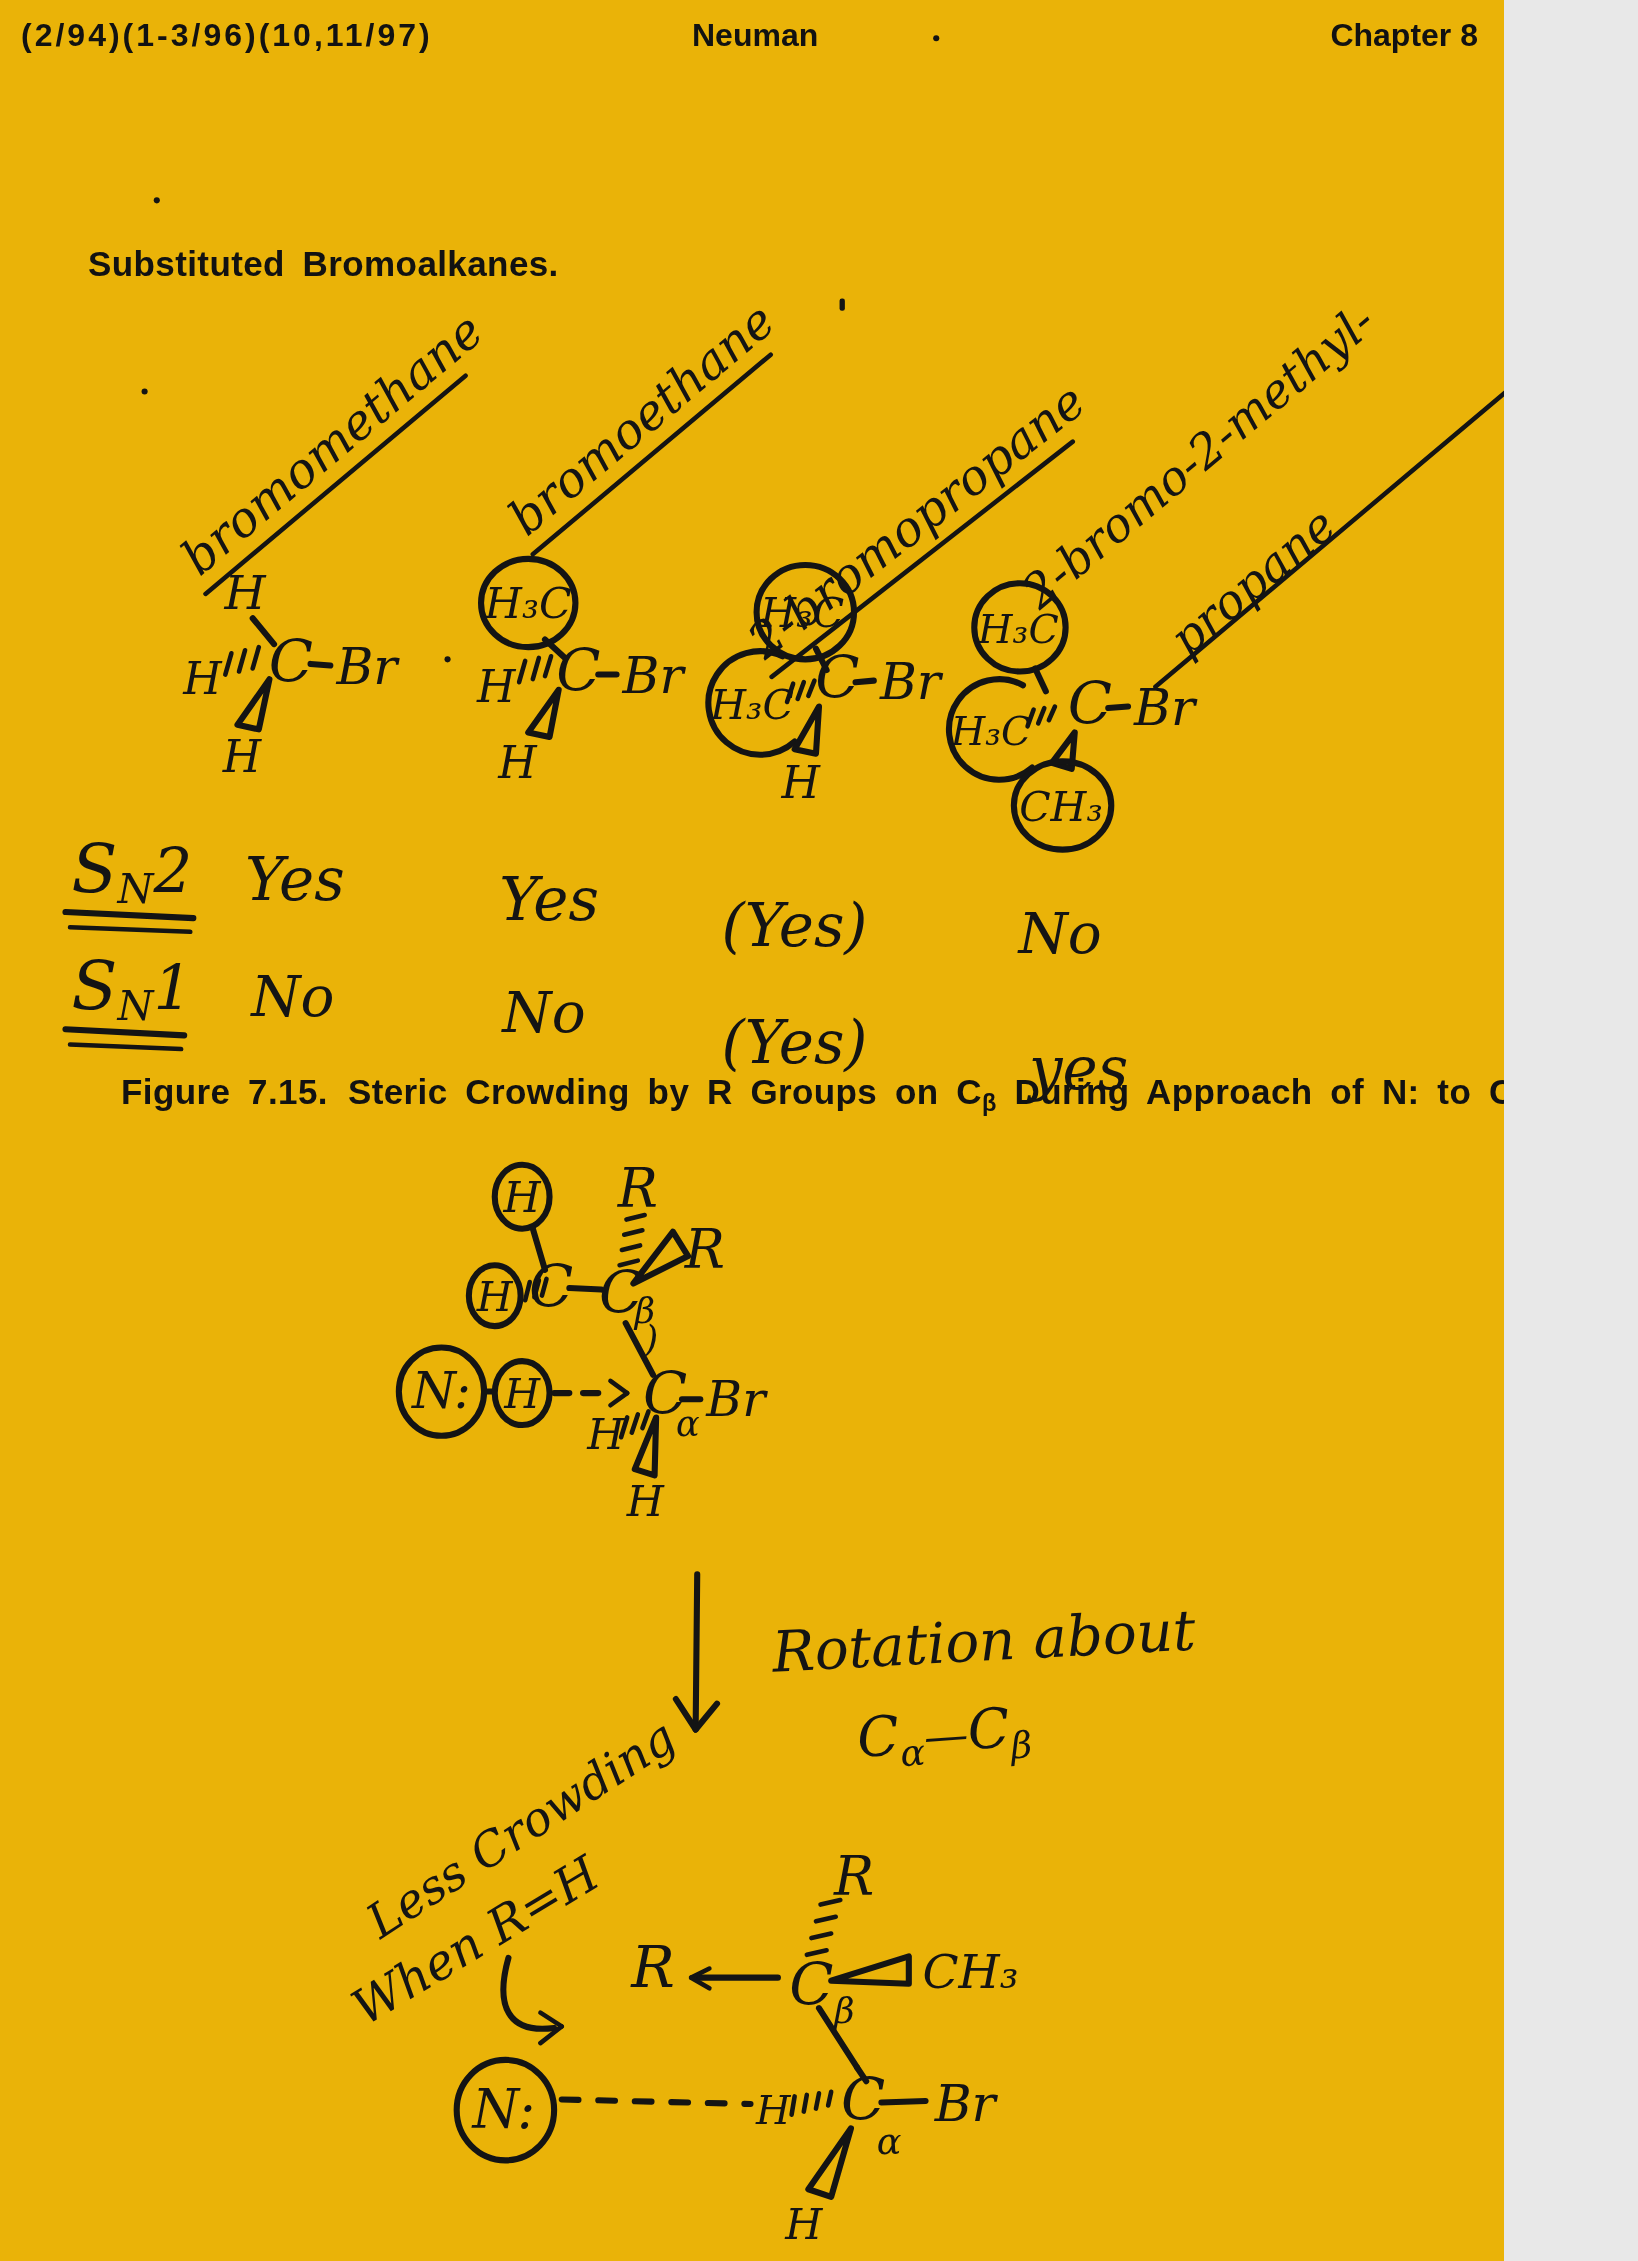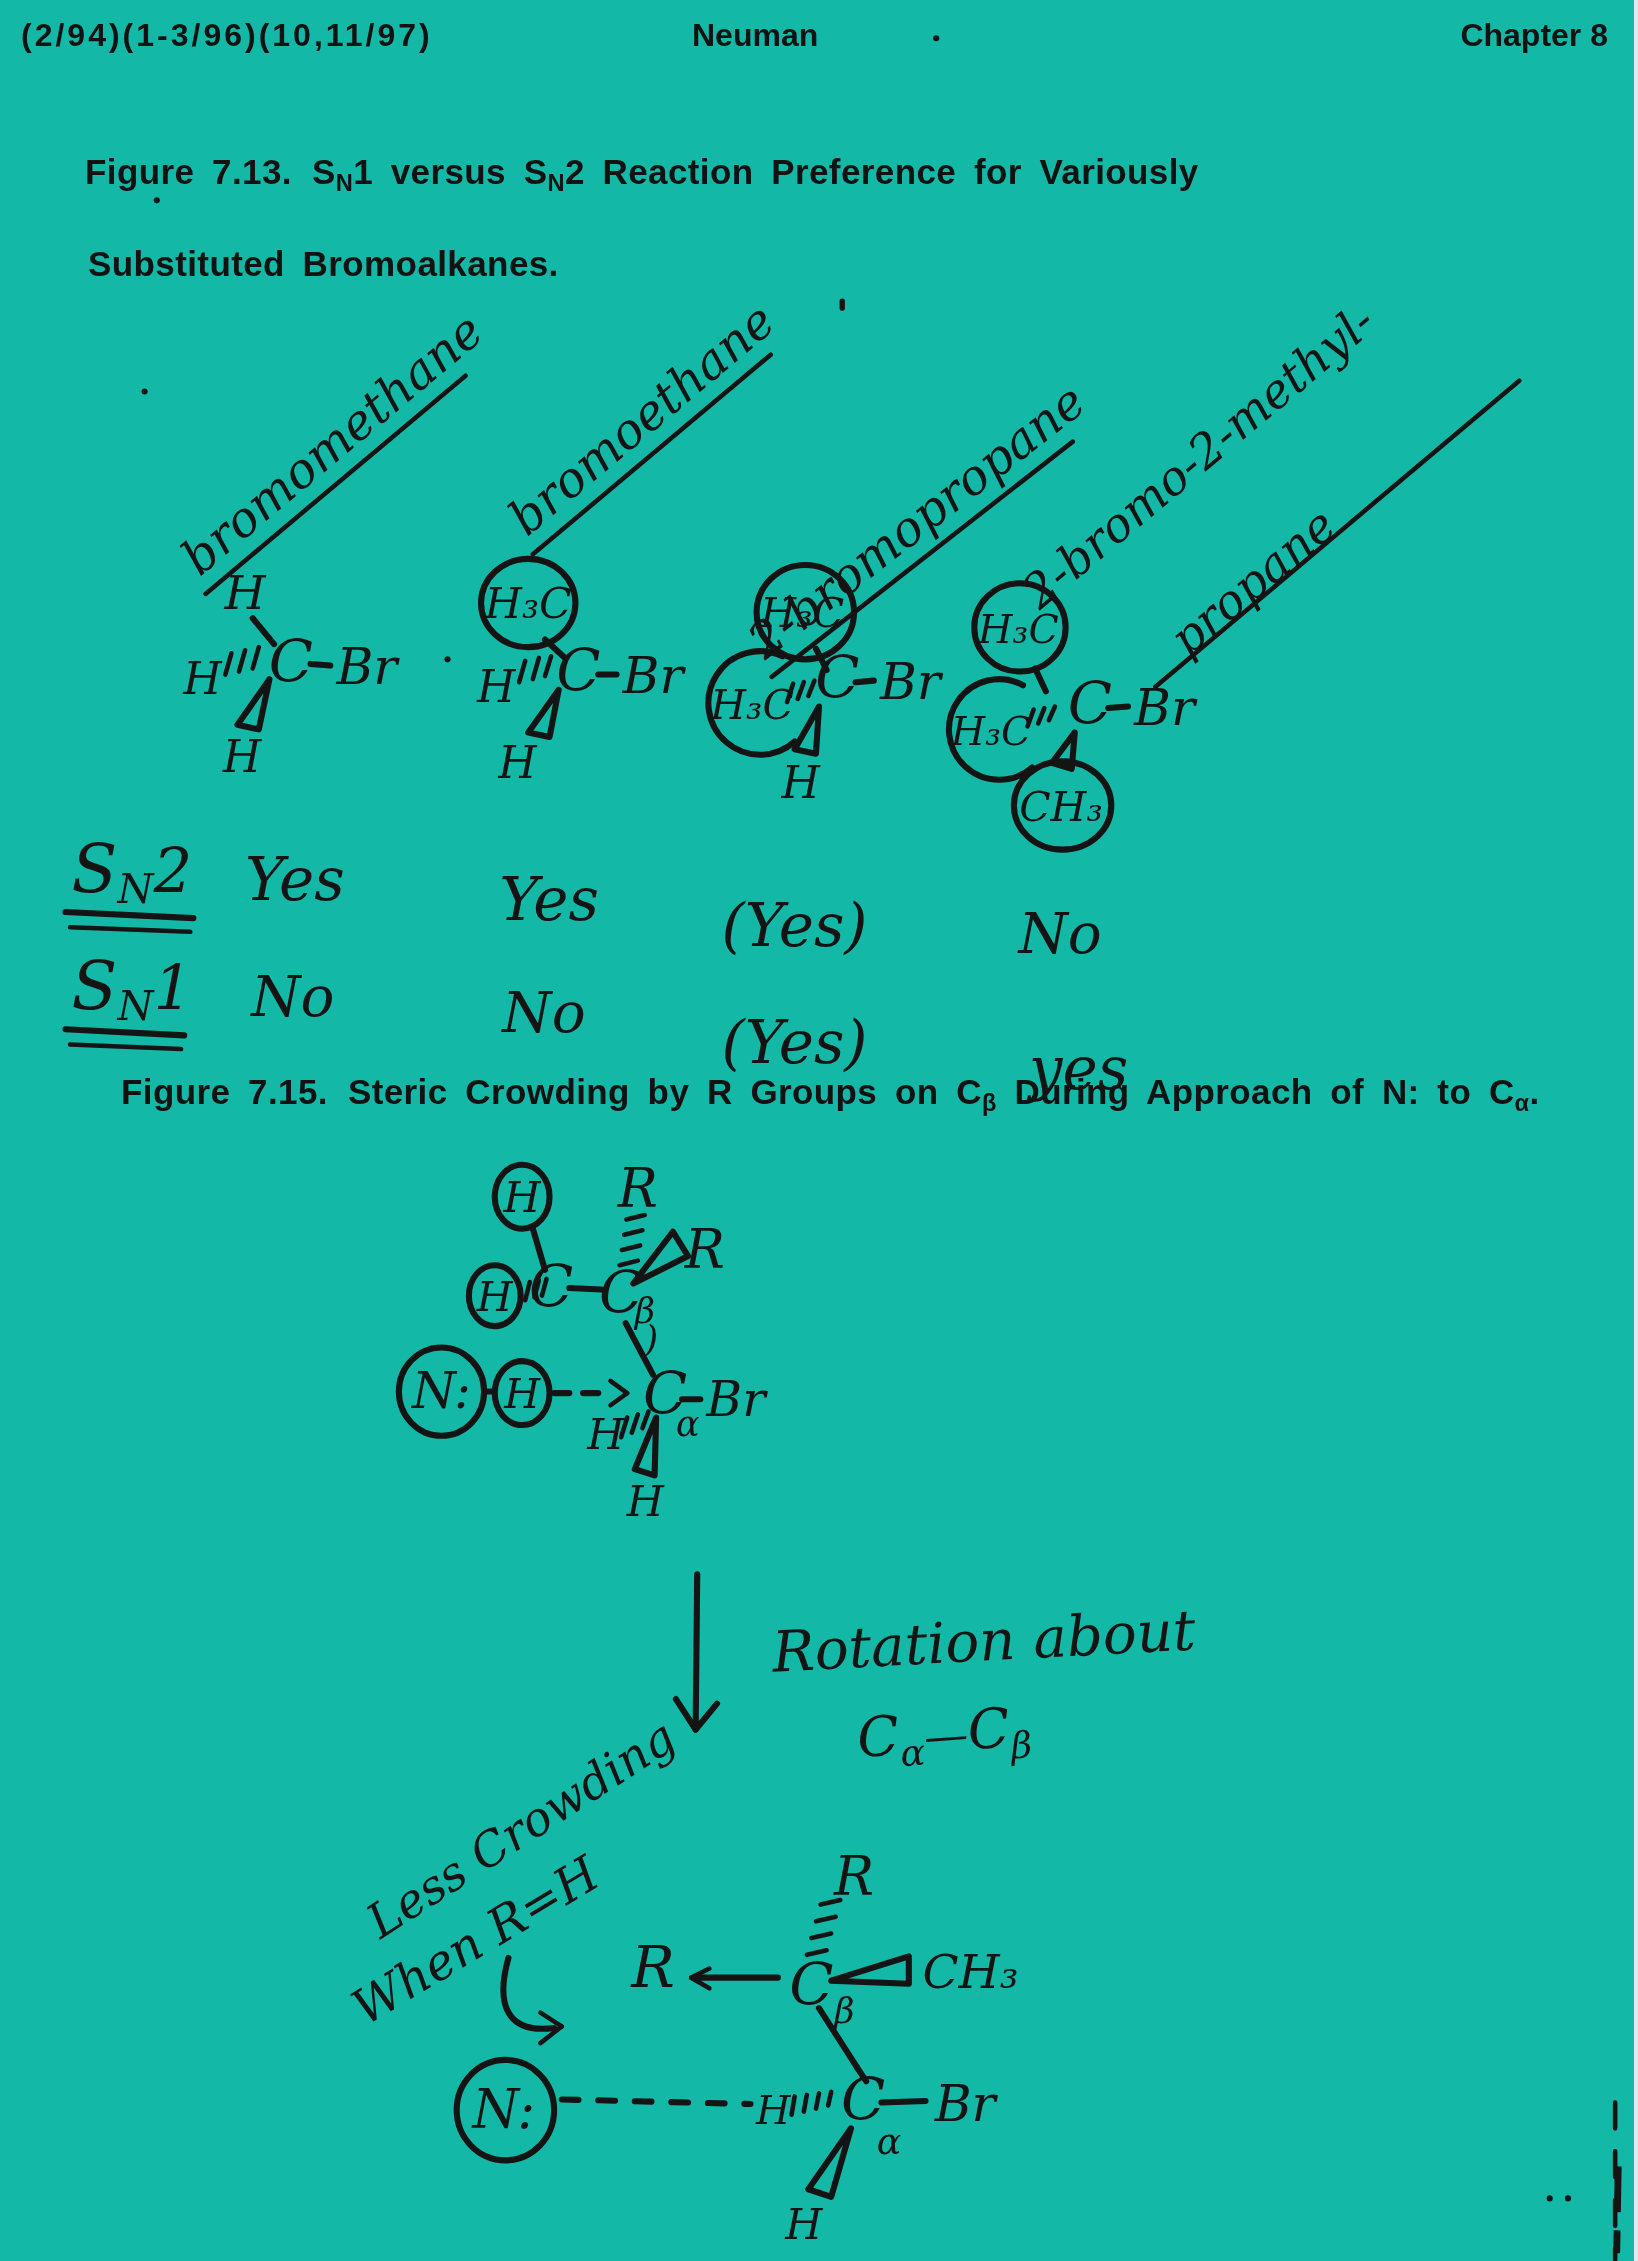--- a/index.html
+++ b/index.html
@@ -1,16 +1,16 @@
 <!DOCTYPE html>
 <html style="font-size:12px"><head>
 <meta charset="utf-8">
 <style>
   html,body{margin:0;padding:0;background:#e8e8e8;}
-  .page{position:relative;width:1634px;height:2261px;background:#14b8a6;overflow:hidden;
+  .page{position:relative;width:1504px;height:2261px;background:#eab308;overflow:hidden;
         font-family:"Liberation Sans",sans-serif;color:#121212;}
   .typed{position:absolute;font-weight:700;color:#121212;white-space:nowrap;}
   .hdr{font-size:32px;}
   .hdr-left{letter-spacing:3px;}
   .cap{font-size:35px;word-spacing:7.6px;letter-spacing:0.4px;}
   sub.cs{font-size:23.6px;vertical-align:-6.9px;font-weight:700;}
   .gap{display:inline-block;width:20px;}
   svg{position:absolute;left:0;top:0;}
   .ink{stroke:#141414;stroke-width:8;fill:none;stroke-linecap:round;stroke-linejoin:round;}
   .ink-thin{stroke:#141414;stroke-width:6;fill:none;stroke-linecap:round;}
@@ -19,23 +19,20 @@
 </style>
 </head>
 <body>
 
 <div class="page">
 
   <div class="typed hdr hdr-left" style="left:21px;top:17px;">(2/94)(1-3/96)(10,11/97)</div>
   <div class="typed hdr" style="left:692px;top:17px;">Neuman</div>
   <div class="typed hdr" style="right:26px;top:17px;text-align:right;">Chapter 8</div>
 
-  <div class="typed cap" style="left:85px;top:152px;">
-    <span>Figure 7.13.</span><span class="gap"></span><span>S</span><sub class="cs">N</sub><span>1 versus S</span><sub class="cs">N</sub><span>2 Reaction Preference for Variously</span>
-  </div>
   <div class="typed cap" style="left:88px;top:232px;margin-top:12px;">Substituted Bromoalkanes.</div>
 
   <div class="typed cap" style="left:85px;top:1072px;margin-left:36px;">
     <span>Figure 7.15.</span><span class="gap"></span><span>Steric Crowding by R Groups on C</span><sub class="cs">β</sub> <span>During Approach of N: to C</span><sub class="cs">α</sub><span>.</span>
   </div>
 
   <svg width="1638" height="2261" viewBox="0 0 2152 2970">
 
     <g>
       <circle class="speck" cx="206" cy="263" r="4"></circle>

